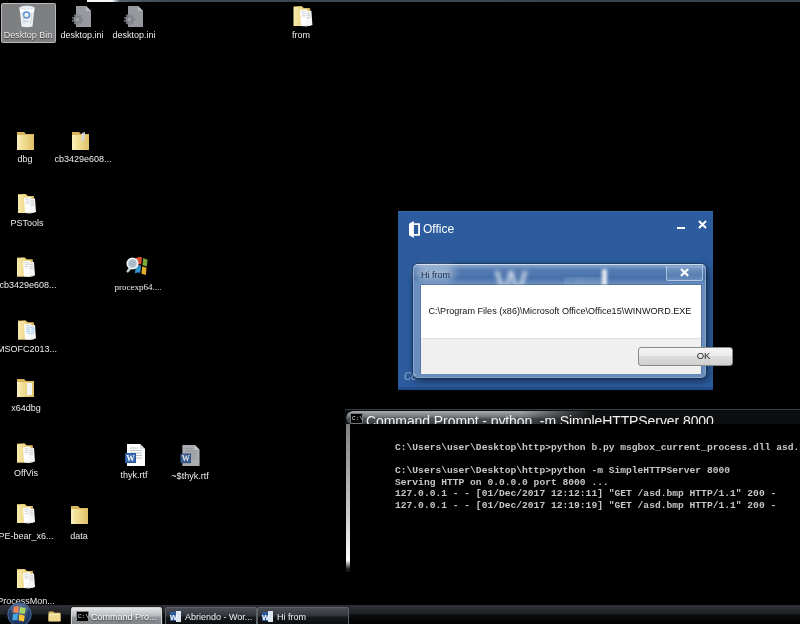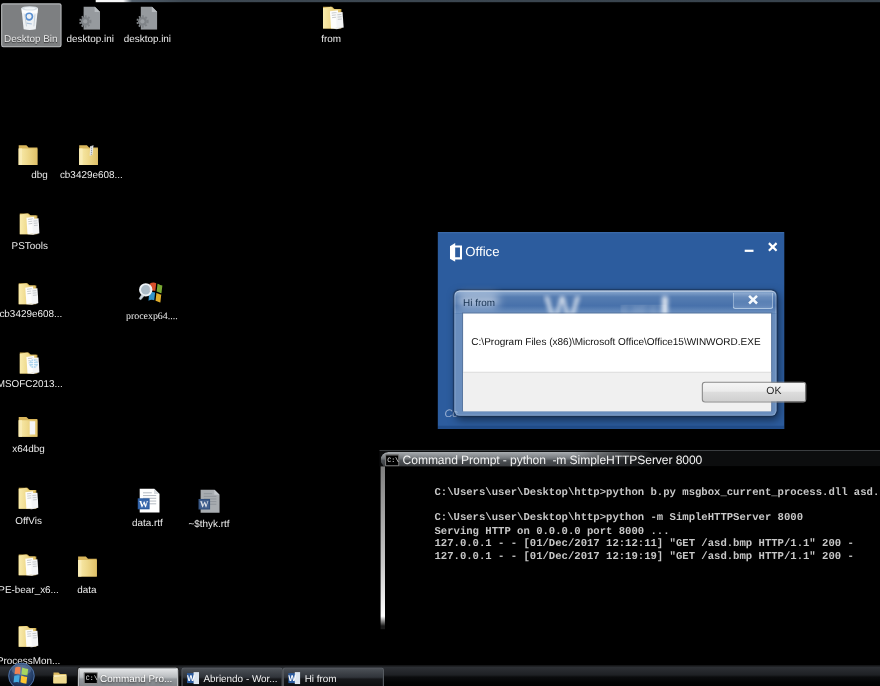--- a/index.html
+++ b/index.html
@@ -76,21 +76,21 @@
 <div class="abs" id="ic-http" style="left:291px;top:3px;">
 <svg width="22" height="24" viewBox="0 0 20 23">
       <use href="#openfolder"></use>
     </svg></div>
 <div class="lb" style="left:301px;top:31px;">from</div>
 
 <div class="abs" style="left:15px;top:129px;">
 <svg width="20" height="22" viewBox="0 0 20 22">
       <use href="#closedfolder"></use>
     </svg></div>
-<div class="lb" style="left:36px;top:155px;">dbg</div>
+<div class="lb" style="left:25px;top:155px;">dbg</div>
 
 <div class="abs" style="left:70px;top:129px;">
 <svg width="20" height="22" viewBox="0 0 20 22">
       <use href="#closedfolder"></use>
 <path d="M12,4 L15,3 L14,12 L11.5,12.5 Z" fill="#e8eaec"></path>
 <path d="M13.4,4 L13,12" stroke="#8a8e92" stroke-width=".8" stroke-dasharray="1 .7"></path>
 </svg></div>
 <div class="lb" style="left:83px;top:155px;">cb3429e608...</div>
 
 <div class="abs" style="left:16px;top:190px;">
@@ -139,21 +139,21 @@
 
 <div class="abs" style="left:125px;top:444px;">
 <svg width="21" height="23" viewBox="0 0 21 23">
   <path d="M2,0 L15,0 L20,5 L20,22 L2,22 Z" fill="#ffffff"></path>
   <path d="M15,0 L20,5 L15,5 Z" fill="#d8dce0"></path>
   <path d="M5,4 L13,4 M5,6.5 L17,6.5 M5,9 L17,9 M5,11.5 L17,11.5 M5,14 L17,14" stroke="#aab2ba" stroke-width=".8"></path>
   <rect x="0" y="9" width="11" height="10" fill="#2a5a9e"></rect>
   <rect x="1" y="10" width="9" height="8" fill="#3a6aae"></rect>
   <text x="5.5" y="17" font-size="8.5" font-weight="bold" fill="#fff" text-anchor="middle" font-family="Liberation Serif">W</text>
 </svg></div>
-<div class="lb" style="left:134px;top:471px;">data.rtf</div>
+<div class="lb" style="left:134px;top:471px;">thyk.rtf</div>
 
 <div class="abs" style="left:180px;top:445px;">
 <svg width="21" height="22" viewBox="0 0 21 23">
   <path d="M2,0 L15,0 L20,5 L20,22 L2,22 Z" fill="#a9adb1"></path>
   <path d="M15,0 L20,5 L15,5 Z" fill="#c5c9cd"></path>
   <path d="M5,4 L13,4 M5,6.5 L17,6.5 M5,9 L17,9 M5,11.5 L17,11.5 M5,14 L17,14" stroke="#8a9096" stroke-width=".8"></path>
   <rect x="0" y="9" width="11" height="10" fill="#33517e"></rect>
   <rect x="1" y="10" width="9" height="8" fill="#41608e"></rect>
   <text x="5.5" y="17" font-size="8.5" font-weight="bold" fill="#dde2e8" text-anchor="middle" font-family="Liberation Serif">W</text>
 </svg></div>
@@ -233,21 +233,21 @@
 
 <div class="abs" style="left:345px;top:409px;width:455px;height:163px;background:#000;">
 
   <div class="abs" style="left:0;top:0;width:455px;height:15px;background:#0c0d0e;border-top:1px solid rgba(200,210,220,.25);box-sizing:border-box;">
     <div class="abs" style="left:1px;top:.5px;width:250px;height:14px;border-radius:7px;
       background:linear-gradient(to bottom,#a8acb0 0%,#75797d 40%,#4b4f53 55%,#37393c 100%);
       -webkit-mask-image:linear-gradient(to right,#000 70%,transparent);mask-image:linear-gradient(to right,#000 70%,transparent);"></div>
     <div class="abs" style="left:5px;top:3px;width:11px;height:9px;background:#000;border:1px solid #777;border-radius:1px;">
       <div style="font-family:'Liberation Mono',monospace;font-size:6px;color:#eee;line-height:9px;padding-left:1px;">C:\</div>
     </div>
-    <div class="abs" style="left:21px;top:3px;font-size:11px;color:#f2f2f2;white-space:pre;letter-spacing:-.08px;">Command Prompt - python  -m SimpleHTTPServer 8000</div>
+    <div class="abs" style="left:21px;top:3px;font-size:14px;color:#f2f2f2;white-space:pre;letter-spacing:-.08px;">Command Prompt - python  -m SimpleHTTPServer 8000</div>
   </div>
 
   <div class="abs" style="left:1px;top:15px;width:4px;height:148px;background:linear-gradient(#7e7e7e,#c9c9c9 60%,#ffffff 92%,#1a1a1a 98%);"></div>
 
   <div class="abs" style="left:5px;top:15px;width:450px;height:148px;background:#000;">
     <pre style="margin:0;position:absolute;left:1px;top:18px;font-family:'Liberation Mono',monospace;
        font-weight:bold;font-size:9.65px;line-height:11.5px;color:#c7c7c7;padding-left:44px;">C:\Users\user\Desktop\http&gt;python b.py msgbox_current_process.dll asd.bmp
 
 C:\Users\user\Desktop\http&gt;python -m SimpleHTTPServer 8000
 Serving HTTP on 0.0.0.0 port 8000 ...

